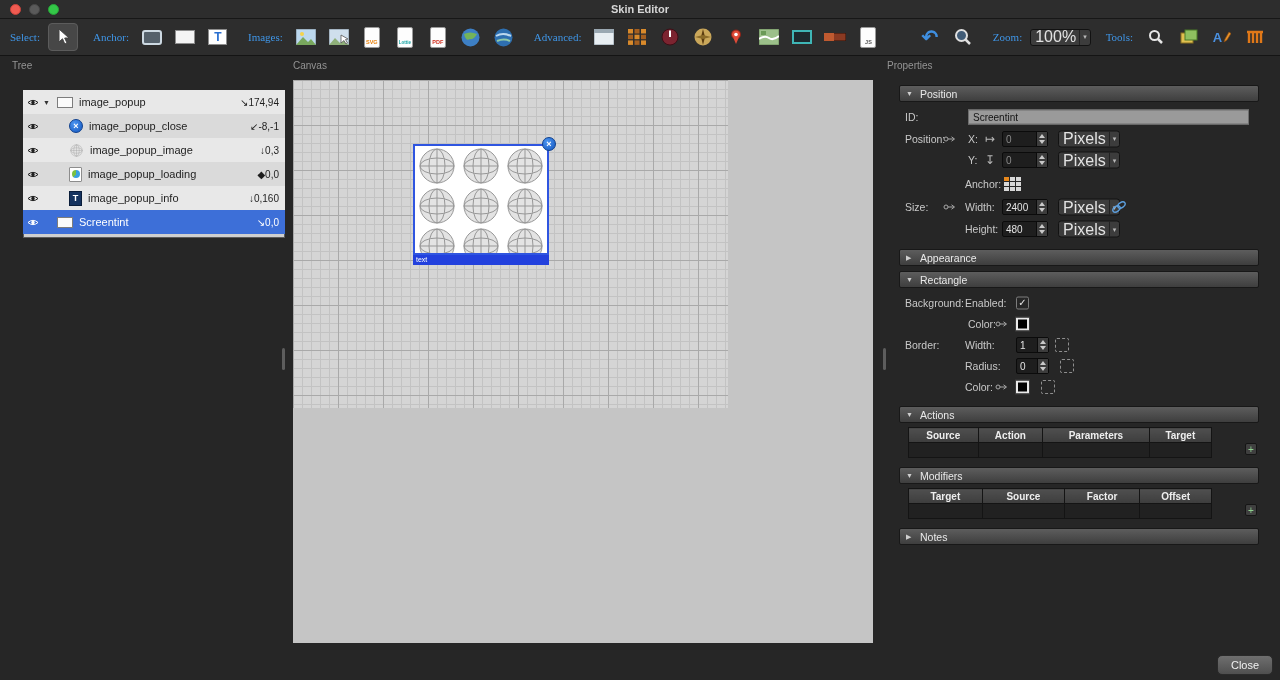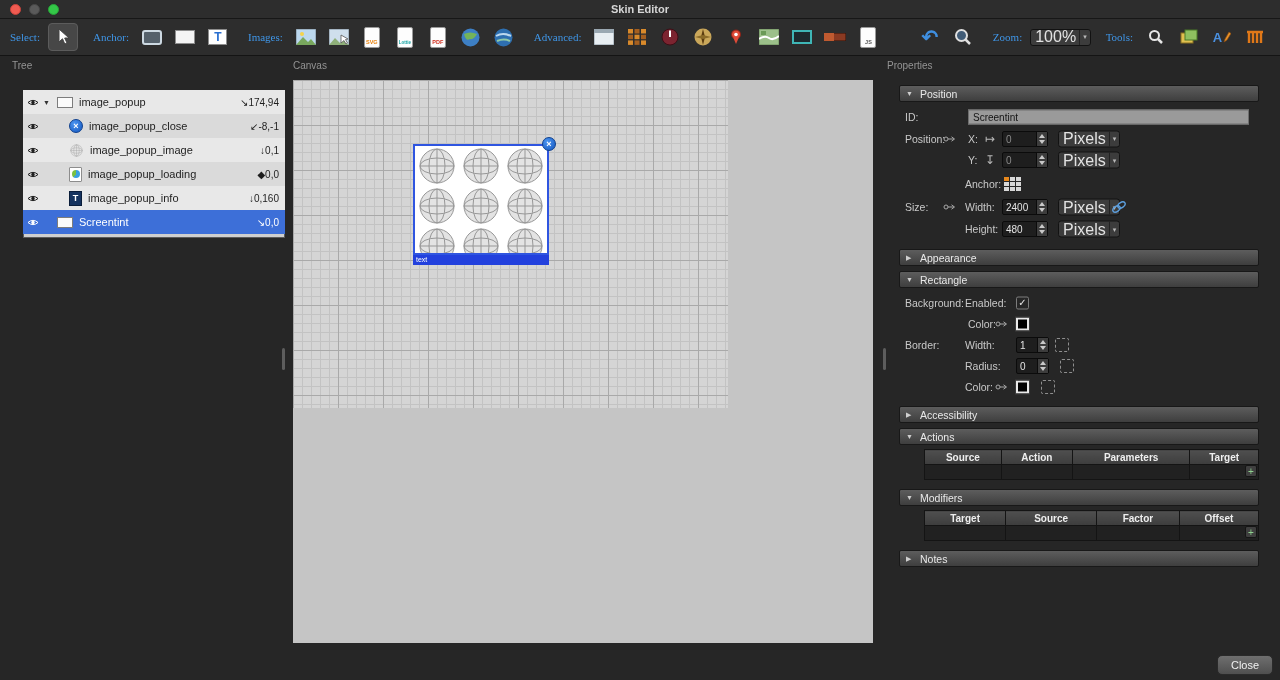--- a/index.html
+++ b/index.html
@@ -131,21 +131,21 @@
   .ad { width:0; height:0; border-left:3px solid transparent; border-right:3px solid transparent;
         border-top:4px solid #c9c9c9; }
   .anchor { display:grid; grid-template-columns:repeat(3,5px); grid-auto-rows:4px; gap:1px; cursor:pointer; }
   .anchor i { background:#d8d8d8; }
   .anchor i.hot { background:#e8881c; }
   .checkbox { width:13px; height:13px; background:#262626; border:1px solid #7d7d7d; border-radius:2px;
               color:#e6e6e6; font-size:10px; display:flex; align-items:center; justify-content:center;
               line-height:1; cursor:pointer; }
   .swatch { width:13px; height:13px; background:#000; border:2px solid #e9e9e9; outline:1px solid #3a3a3a; cursor:pointer; }
   .dotbtn { width:14px; height:14px; border:1px dashed #8f8f8f; background:#262626; border-radius:2px; cursor:pointer; }
-  .ptable { border-collapse:collapse; margin-left:25px; width:335px; }
+  .ptable { border-collapse:collapse; margin-left:9px; width:304px; }
   .ptable th { background:linear-gradient(#4f4f4f,#3d3d3d); border:1px solid #141414; color:#eee;
                font-size:10px; font-weight:bold; height:15px; padding:0 2px; }
   .ptable td { background:#212121; border:1px solid #141414; height:15px; }
   .plusbtn { position:absolute; right:2px; top:20px; width:12px; height:12px; background:#3f3f3f;
              border:1px solid #151515; border-radius:2px; color:#8fd08f; font-size:10px; line-height:9px;
              text-align:center; cursor:pointer; padding:0; }
 
   .close-btn { position:absolute; left:1217px; top:599px; width:56px; height:20px;
                background:linear-gradient(#6f6f6f,#4f4f4f); border:1px solid #2a2a2a; border-radius:5px;
                color:#f1f1f1; font-size:11px; cursor:pointer; }
@@ -387,21 +387,21 @@
         <span class="eye">
             <svg width="12" height="9">
               <use href="#eye"></use>
             </svg>
           </span>
         <span class="tsp26"></span>
         <svg class="ti-globe" viewBox="0 0 44 40">
             <use href="#globe"></use>
           </svg>
         <span class="tname">image_popup_image</span>
-        <span class="tpos">↓0,1</span>
+        <span class="tpos">↓0,3</span>
       </div>
       <div class="trow">
         <span class="eye">
             <svg width="12" height="9">
               <use href="#eye"></use>
             </svg>
           </span>
         <span class="tsp26"></span>
         <span class="ti-loading">
             <i></i>
@@ -628,26 +628,20 @@
             <span class="plbl L66">Color:</span>
             <svg class="L97" width="14" height="10">
                 <use href="#modlink"></use>
               </svg>
             <span class="swatch L117"></span>
             <span class="dotbtn L142"></span>
           </div>
         </div>
       </div>
 
-      <div class="section">
-        <div class="sec-h">
-          <span class="tri">▶</span>
-          <span>Accessibility</span>
-        </div>
-      </div>
 
 
       <div class="section">
         <div class="sec-h">
           <span class="tri">▼</span>
           <span>Actions</span>
         </div>
         <div class="sec-c">
           <table class="ptable">
             <thead>

